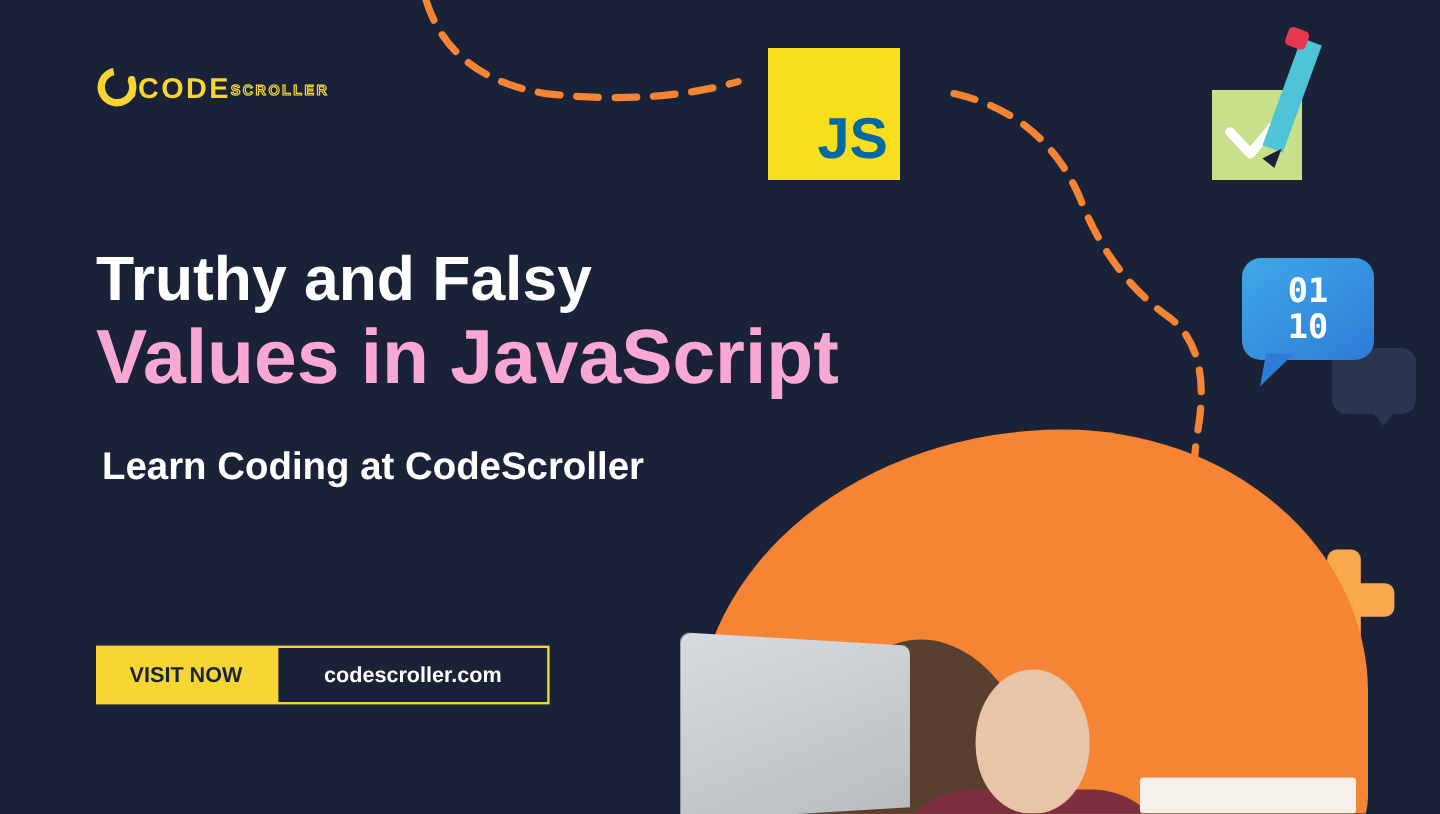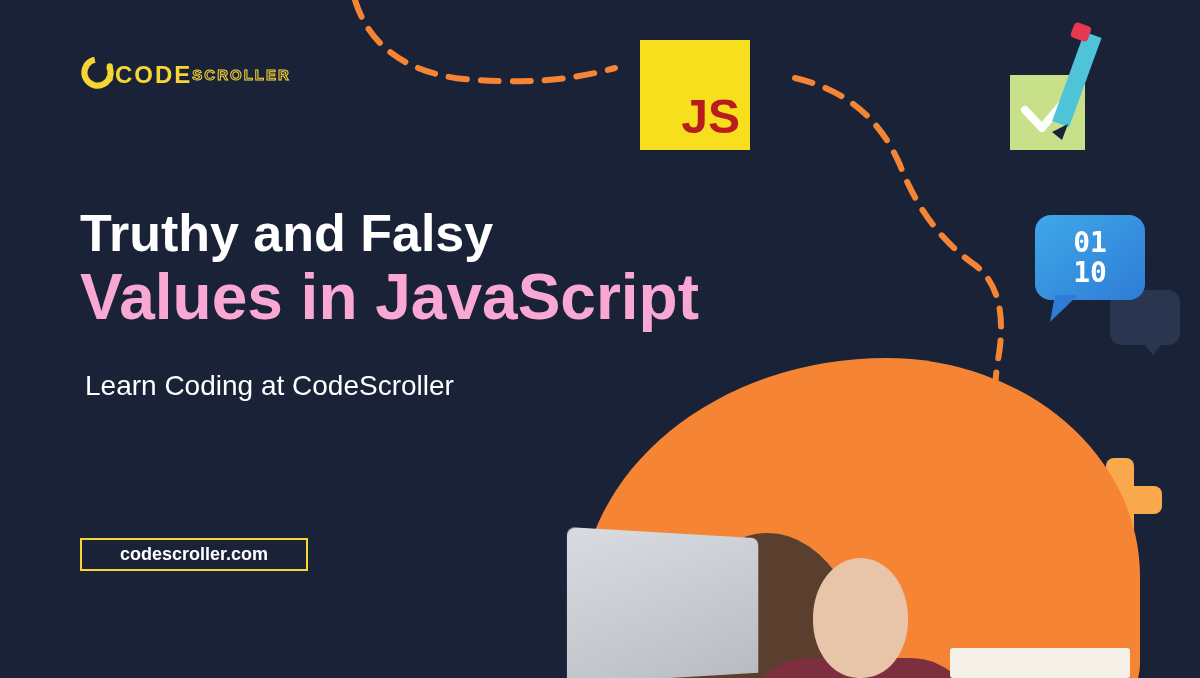--- a/index.html
+++ b/index.html
@@ -24,21 +24,21 @@
       margin-bottom: 4px;
     }
     .logo-text-code {
       color: #f7d633;
       font-size: 24px;
       font-weight: 900;
       letter-spacing: 2px;
     }
     .logo-text-scroller {
       color: #f7d633;
-      font-size: 15px;
+      font-size: 12px;
       font-weight: 700;
       letter-spacing: 2px;
       -webkit-text-stroke: 1px #f7d633;
       -webkit-text-fill-color: transparent;
     }
     .headline {
       position: absolute;
       top: 205px;
       left: 80px;
     }
@@ -52,22 +52,22 @@
       color: #f9a8d4;
       font-size: 64px;
       font-weight: 900;
       line-height: 1.1;
     }
     .subtitle {
       position: absolute;
       top: 370px;
       left: 85px;
       color: #ffffff;
-      font-size: 28px;
-      font-weight: 400;
+      font-size: 32px;
+      font-weight: 700;
     }
     .cta-row {
       position: absolute;
       top: 538px;
       left: 80px;
       display: flex;
       align-items: stretch;
     }
     .visit-button {
       background: #f7d633;
@@ -93,21 +93,21 @@
       left: 640px;
       width: 110px;
       height: 110px;
       background: #f7df1e;
       display: flex;
       align-items: flex-end;
       justify-content: flex-end;
       padding: 6px 10px;
     }
     .js-text {
-      color: #b91c1c;
+      color: #0369a1;
       font-size: 48px;
       font-weight: 900;
     }
     .dashed-path {
       position: absolute;
       top: 0;
       left: 0;
       pointer-events: none;
     }
     .checkbox-pencil {
@@ -248,20 +248,21 @@
 </div>
 
 <div class="headline">
   <div class="headline-line1">Truthy and Falsy</div>
   <div class="headline-line2">Values in JavaScript</div>
 </div>
 
 <div class="subtitle">Learn Coding at CodeScroller</div>
 
 <div class="cta-row">
+  <button class="visit-button">VISIT NOW</button>
   <div class="url-box">codescroller.com</div>
 </div>
 
 <div class="js-logo">
   <span class="js-text">JS</span>
 </div>
 
 <svg class="checkbox-pencil" viewBox="0 0 140 140">
   <rect x="10" y="55" width="75" height="75" fill="#c8e08a"></rect>
   <path d="M 25 90 L 42 108 L 72 72" stroke="#ffffff" stroke-width="8" fill="none" stroke-linecap="round" stroke-linejoin="round"></path>

